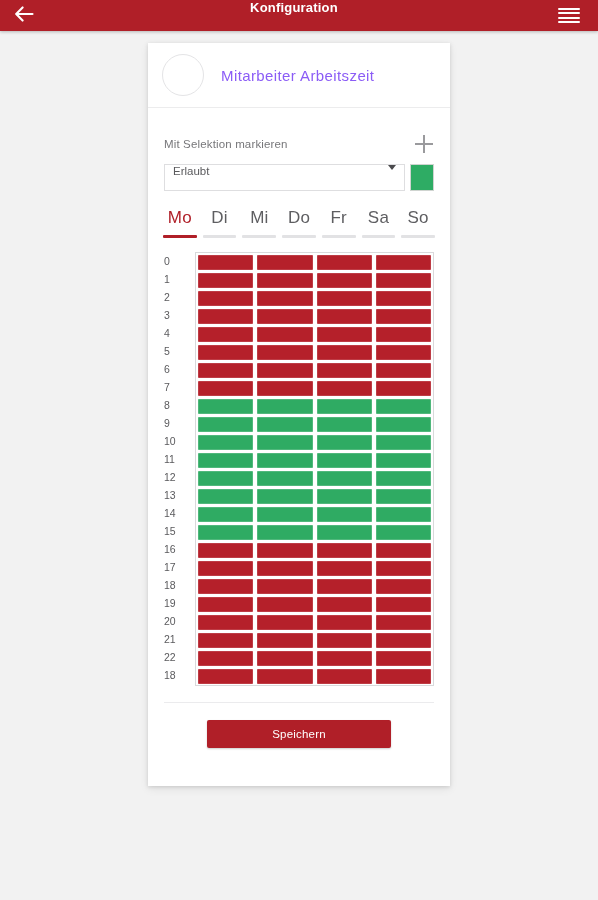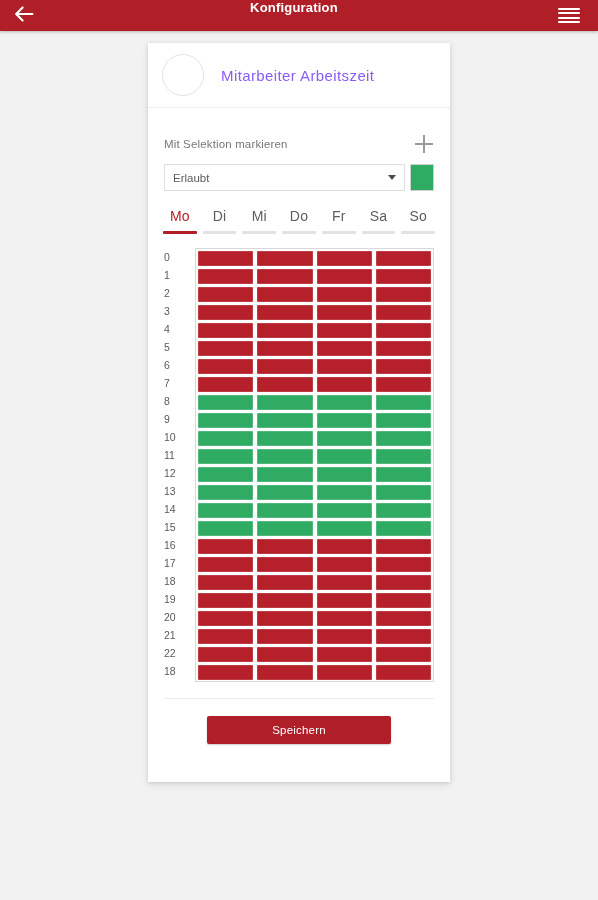--- a/index.html
+++ b/index.html
@@ -126,21 +126,20 @@
     align-items: stretch;
     padding: 0 16px 0 16px;
     margin-top: 4px;
   }
   .select-box {
     flex: 1;
     height: 27px;
     border: 1px solid #dedee0;
     background: #ffffff;
     display: flex;
-    align-items: center;
     padding: 0 8px;
     cursor: pointer;
   }
   .select-value {
     flex: 1;
     font-size: 11.5px;
     color: #5a5a5d;
   }
   .caret {
     width: 0; height: 0;
@@ -162,21 +161,21 @@
     display: flex;
     padding: 0 12px;
     margin-top: 17px;
   }
   .tab {
     flex: 1;
     text-align: center;
     cursor: pointer;
   }
   .tab-label {
-    font-size: 14px;
+    font-size: 17px;
     color: #5e5e61;
     display: block;
     padding-bottom: 7px;
     letter-spacing: 0.2px;
   }
   .tab.active .tab-label { color: #b01f28; }
   .tab-underline {
     height: 3px;
     background: #e2e2e4;
     margin: 0 3px;

